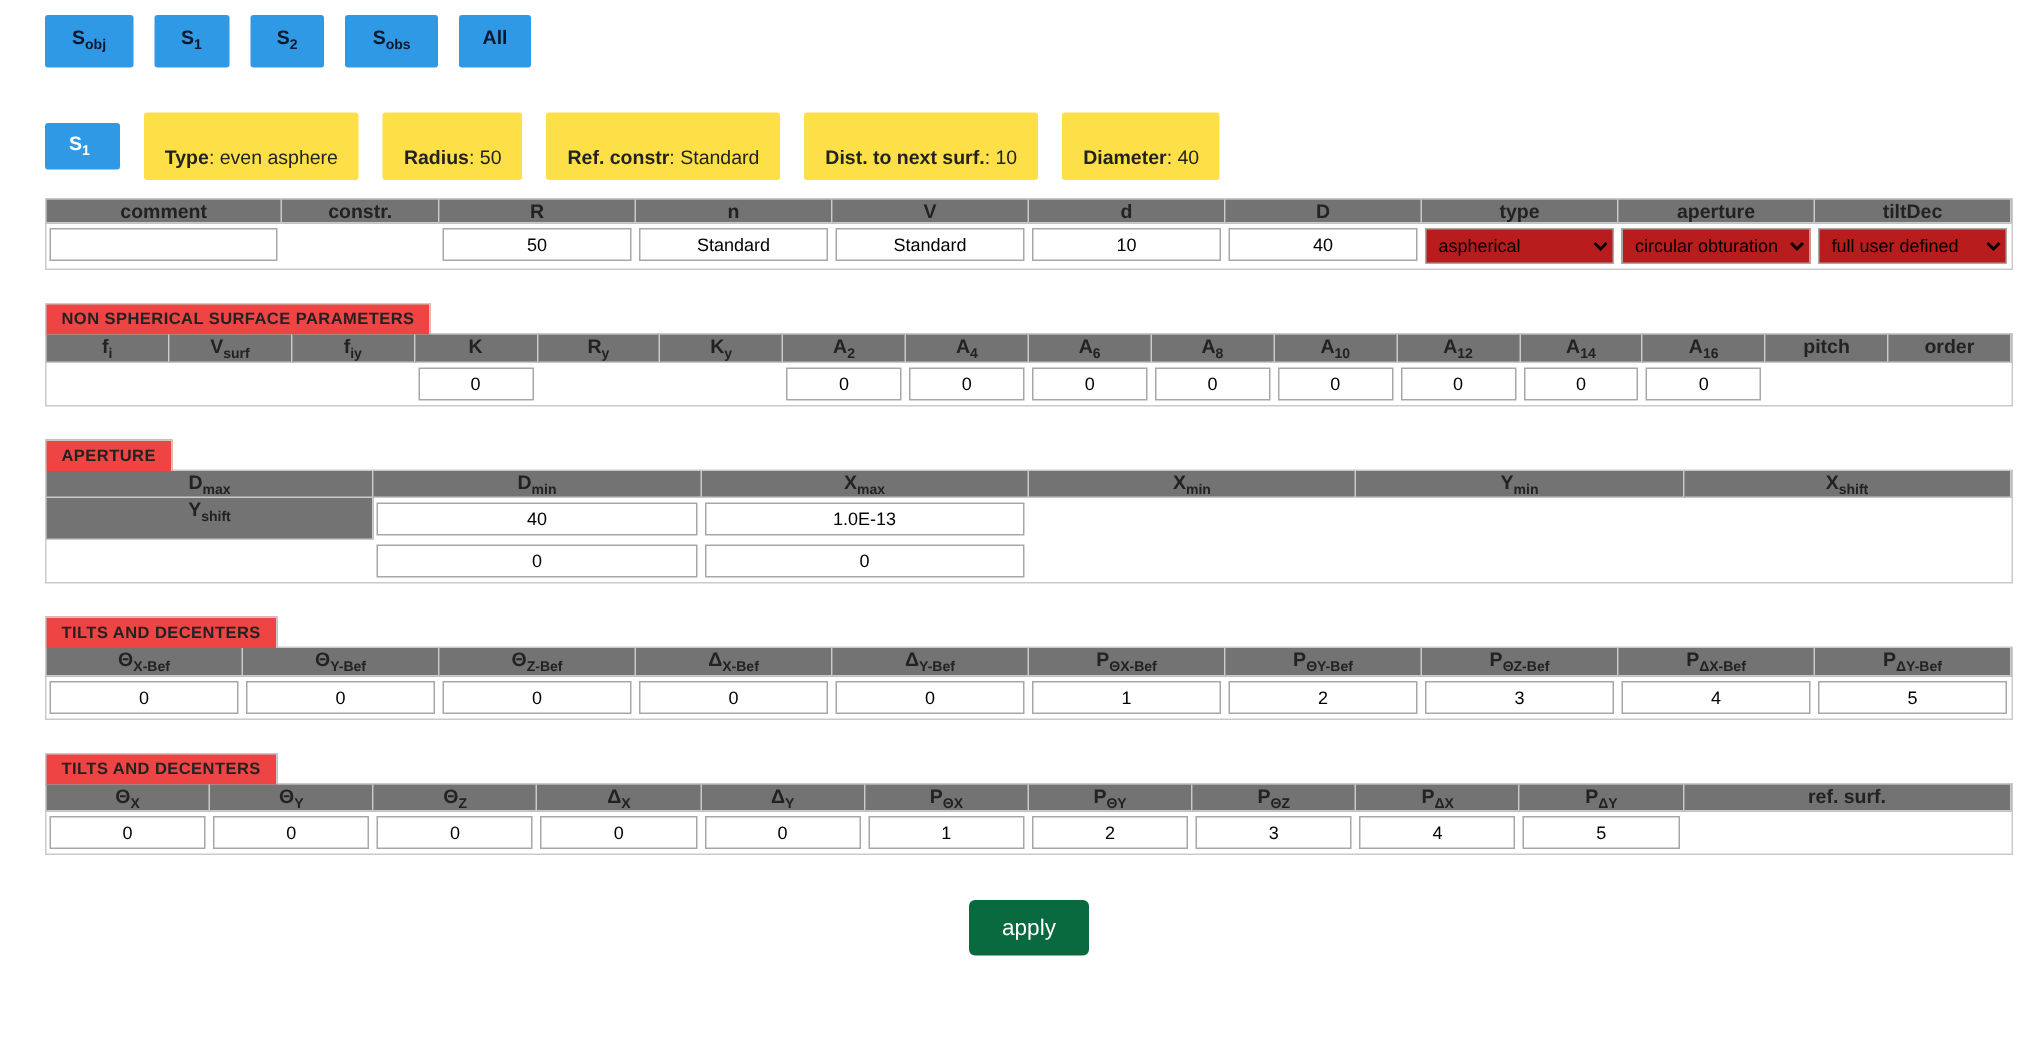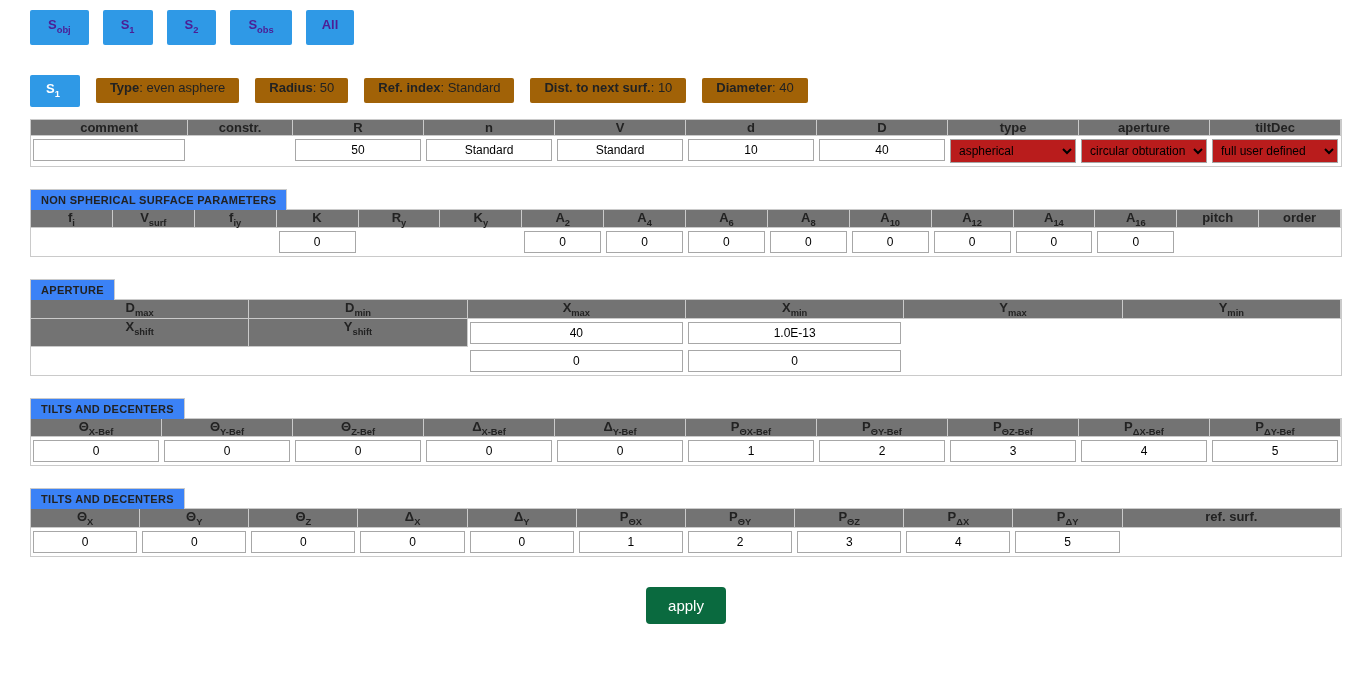--- a/index.html
+++ b/index.html
@@ -1,25 +1,25 @@
 <!DOCTYPE html>
 <html><head>
 <meta charset="utf-8">
 <style>
   html,body{margin:0;padding:0;font-family:Verdana,Geneva,sans-serif;font-size:13px;background:#fff;color:#222}
   body{padding:10px 20px 40px 30px}
 
   .tabrow{display:flex;gap:14px;margin-bottom:30px}
-  .tab{background:#2f99e6;color:#4c1d95;font-weight:bold;padding:8px 18px 10px 18px;cursor:pointer;border-radius:2px;line-height:1}
+  .tab{background:#2f99e6;color:#0f172a;font-weight:bold;padding:8px 18px 10px 18px;cursor:pointer;border-radius:2px;line-height:1}
   .tab.all{padding:8px 16px 10px 16px}
   sub{font-size:.72em;vertical-align:sub;font-weight:bold}
 
   .summary{display:flex;gap:16px;margin-bottom:12px;align-items:center;flex-wrap:wrap}
   .sbadge{background:#2f99e6;color:#fff;font-weight:bold;padding:6px 20px 8px 16px;border-radius:2px}
-  .kv{background:#a16207;padding:2px 14px 8px 14px;border-radius:2px}
+  .kv{background:#fde047;padding:22px 14px 8px 14px;border-radius:2px}
   .kv b{font-weight:bold}
 
   .grid{display:grid;border:1px solid #cacaca;margin-bottom:22px;background:#fff}
   .hdr{background:#737373;border-right:1px solid #cacaca;border-bottom:1px solid #cacaca;text-align:center;padding:0 2px;font-weight:bold}
   .hdr:last-child{border-right:none}
   .hdr sub{font-weight:bold}
   .cell{padding:3px 2px;border-right:1px solid transparent;text-align:center}
   .cell input[type=text]{width:100%;box-sizing:border-box;border:1px solid #a7a7a7;padding:3px 4px;font-size:12px;text-align:center;background:#fff;font-family:inherit}
   .cell select{width:100%;box-sizing:border-box;border:1px solid #a7a7a7;background:#b91c1c;padding:3px 4px;font-size:12px;font-family:inherit}
 
@@ -27,21 +27,21 @@
   .g-main{grid-template-columns:1.2fr .8fr 1fr 1fr 1fr 1fr 1fr 1fr 1fr 1fr}
   
   .g-ns{grid-template-columns:repeat(16,1fr)}
   
   .g-ap{grid-template-columns:repeat(6,1fr)}
   
   .g-tb{grid-template-columns:repeat(10,1fr)}
   
   .g-ta{grid-template-columns:repeat(12,1fr)}
 
-  .section-label{display:inline-block;background:#3b82f6;font-size:11px;font-weight:bold;letter-spacing:.3px;padding:4px 10px;margin-bottom:0;border:1px solid #cacaca;border-bottom:none}
+  .section-label{display:inline-block;background:#ef4444;font-size:11px;font-weight:bold;letter-spacing:.3px;padding:4px 10px;margin-bottom:0;border:1px solid #cacaca;border-bottom:none}
   .grid.with-label{margin-top:-1px}
 
   .apply-wrap{text-align:center;margin-top:30px}
   .apply{background:#0a6a3f;color:#fff;border:none;padding:10px 22px;font-size:15px;border-radius:4px;cursor:pointer;font-weight:500}
 </style>
 </head>
 <body>
 
 
 
@@ -52,21 +52,21 @@
   <div class="tab"><span>S</span><sub>2</sub></div>
   <div class="tab"><span>S</span><sub>obs</sub></div>
   <div class="tab all">All</div>
 </div>
 
 
 <div class="summary">
   <div class="sbadge"><span>S</span><sub>1</sub></div>
   <div class="kv"><b>Type</b>: <span>even asphere</span></div>
   <div class="kv"><b>Radius</b>: <span>50</span></div>
-  <div class="kv"><b>Ref. index</b>: <span>Standard</span></div>
+  <div class="kv"><b>Ref. constr</b>: <span>Standard</span></div>
   <div class="kv"><b>Dist. to next surf.</b>: <span>10</span></div>
   <div class="kv"><b>Diameter</b>: <span>40</span></div>
 </div>
 
 
 <div class="grid g-main">
   <div class="hdr">comment</div>
   <div class="hdr">constr.</div>
   <div class="hdr">R</div>
   <div class="hdr">n</div>
@@ -127,21 +127,20 @@
   <div class="cell"></div>
 </div>
 
 
 <div class="section-label">APERTURE</div>
 <div class="grid g-ap with-label">
   <div class="hdr"><span>D</span><sub>max</sub></div>
   <div class="hdr"><span>D</span><sub>min</sub></div>
   <div class="hdr"><span>X</span><sub>max</sub></div>
   <div class="hdr"><span>X</span><sub>min</sub></div>
-  <div class="hdr"><span>Y</span><sub>max</sub></div>
   <div class="hdr"><span>Y</span><sub>min</sub></div>
   <div class="hdr"><span>X</span><sub>shift</sub></div>
   <div class="hdr"><span>Y</span><sub>shift</sub></div>
 
   <div class="cell"><input type="text" value="40" style=""></div>
   <div class="cell"><input type="text" value="1.0E-13" style=""></div>
   <div class="cell"></div>
   <div class="cell"></div>
   <div class="cell"></div>
   <div class="cell"></div>

